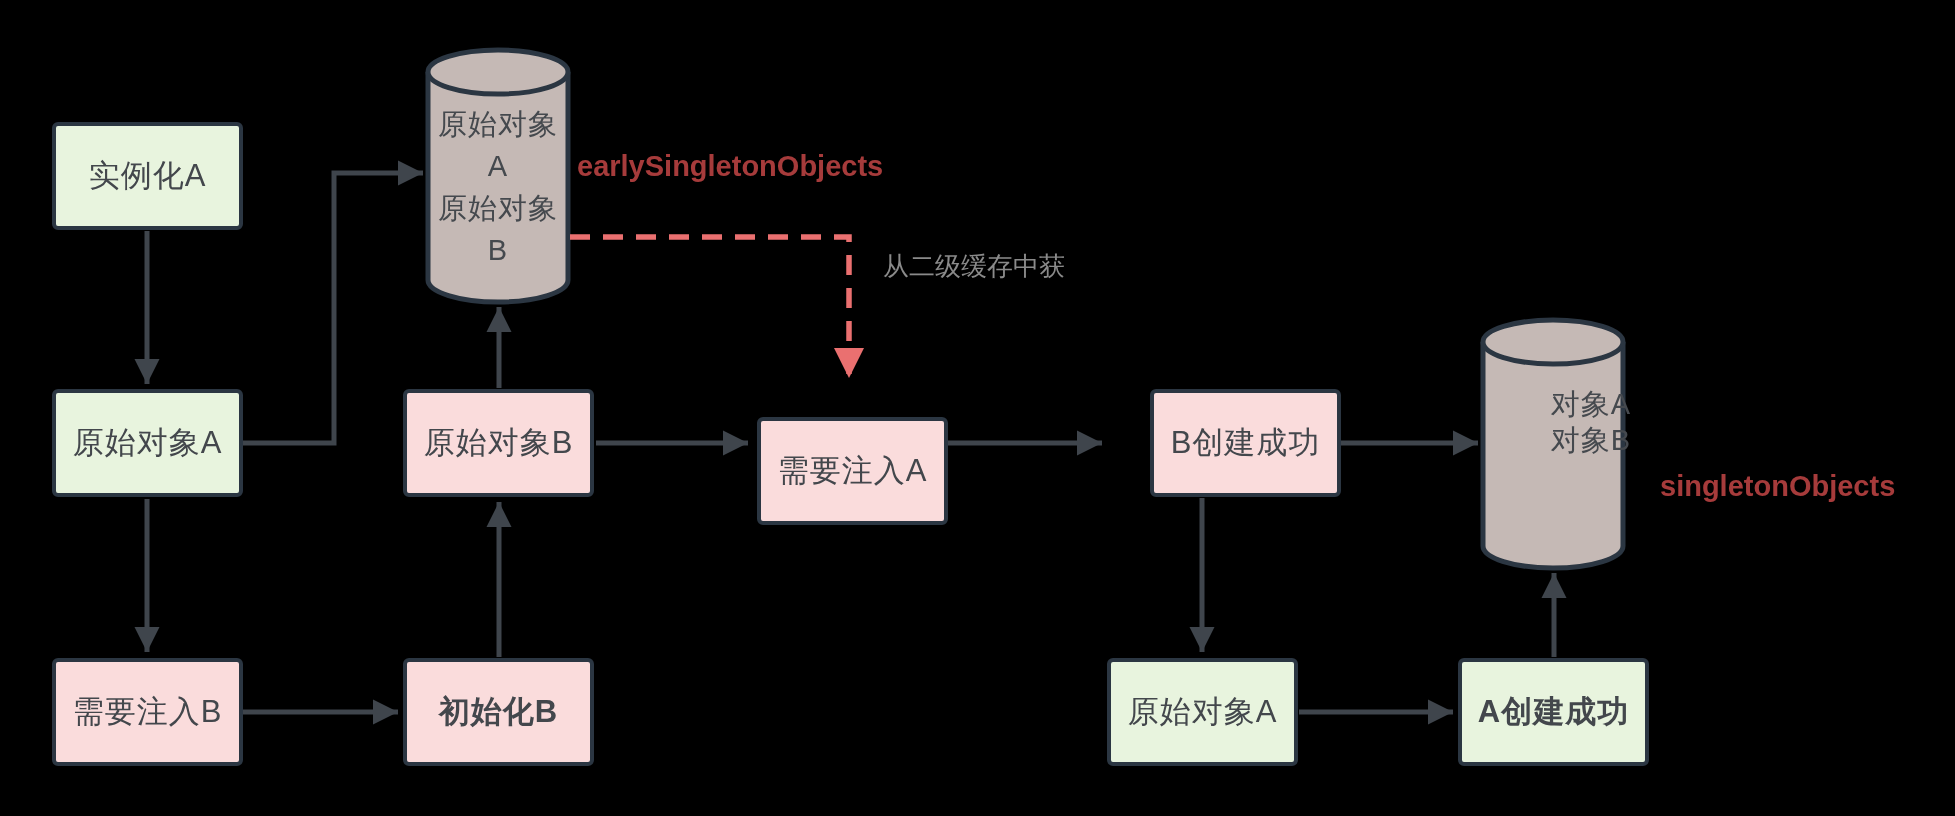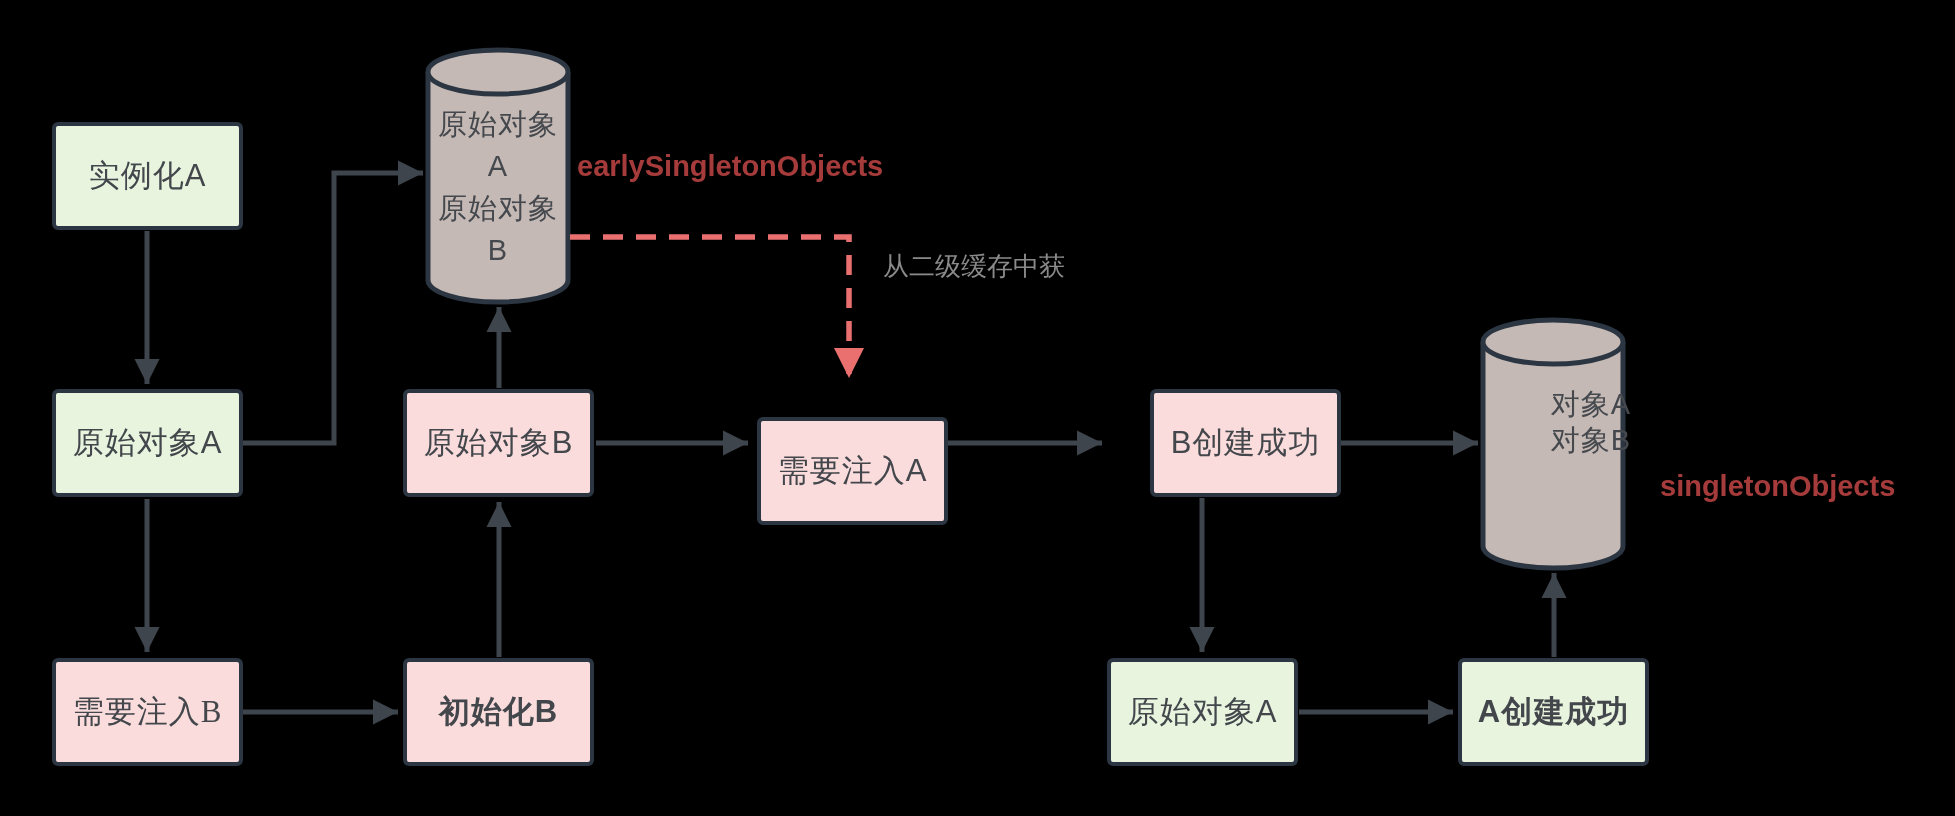--- a/index.html
+++ b/index.html
@@ -99,21 +99,21 @@
       <line x1="1202" y1="498" x2="1202" y2="652" marker-end="url(#ah)"></line>
       <line x1="1299" y1="712" x2="1453" y2="712" marker-end="url(#ah)"></line>
       <line x1="1554" y1="657" x2="1554" y2="573" marker-end="url(#ah)"></line>
     </g>
 
     <path d="M 570 237 L 849 237 L 849 375" style="stroke:var(--dashed_arrow)" stroke-width="5.5" fill="none" stroke-dasharray="20 13" marker-end="url(#ah-dashed)"></path>
   </svg>
 
   <div class="node green" style="left:52px;top:122px;">实例化A</div>
   <div class="node green" style="left:52px;top:389px;">原始对象A</div>
-  <div class="node pink" style="left:52px;top:658px;font-family:Liberation Serif, serif;">需要注入B</div>
+  <div class="node pink" style="left:52px;top:658px;">需要注入B</div>
   <div class="node pink" style="left:403px;top:389px;">原始对象B</div>
   <div class="node pink" style="left:403px;top:658px;font-weight:bold;">初始化B</div>
   <div class="node pink" style="left:757px;top:389px;margin-top:28px;">需要注入A</div>
   <div class="node pink" style="left:1150px;top:389px;">B创建成功</div>
   <div class="node green" style="left:1107px;top:658px;">原始对象A</div>
   <div class="node green" style="left:1458px;top:658px;font-weight:bold;">A创建成功</div>
 
   <div class="cyl-text" id="cyl1-text">
     <span class="line">原始对象A</span>
     <span class="line">原始对象B</span>

